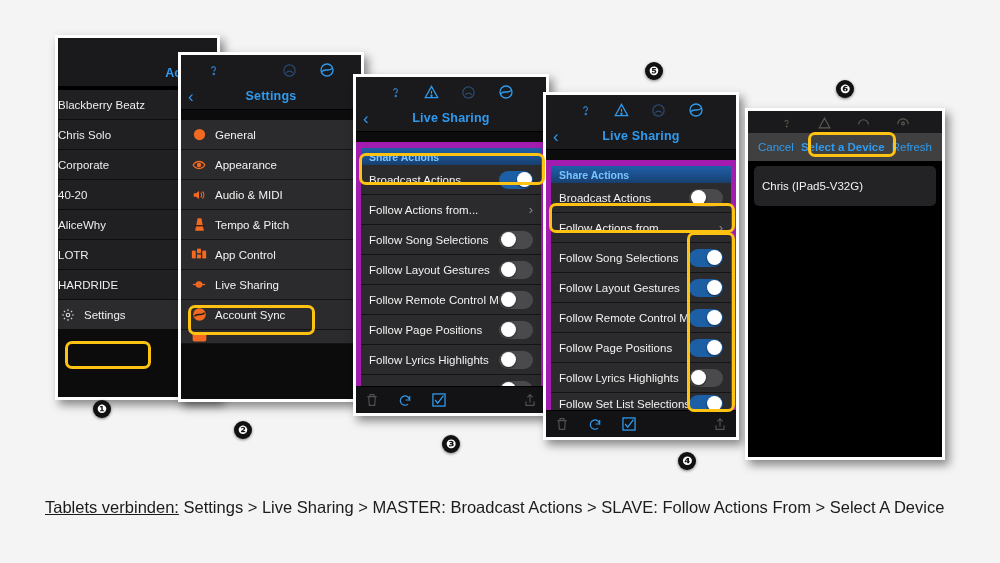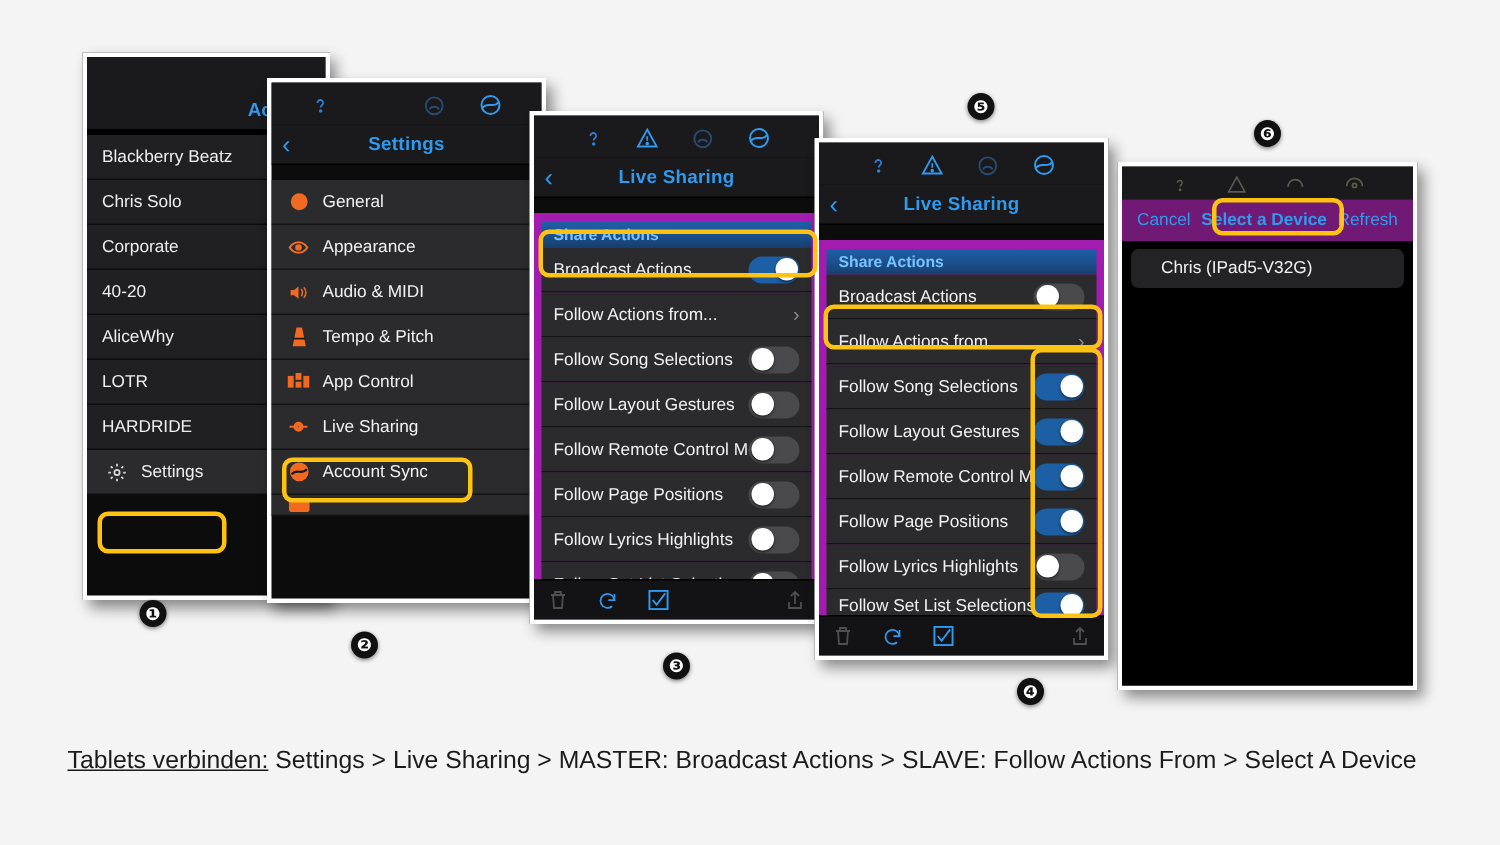--- a/index.html
+++ b/index.html
@@ -95,43 +95,43 @@
   }
   .caption b{font-weight:normal;text-decoration:underline;}
 
   
   #panel1{left:55px;top:35px;width:165px;height:365px;}
   #panel1 .p1head{height:48px;background:#1a1a1c;position:relative;}
   #panel1 .p1title{
     position:absolute;bottom:6px;right:6px;color:#2f9aee;font-weight:bold;font-size:12.5px;
   }
   #panel1 .p1row{
-    height:30px;display:flex;align-items:center;padding:0 10px;
+    height:30px;display:flex;align-items:center;padding:0 0;
     color:#eee;font-size:11.5px;background:#202022;border-bottom:1px solid #0d0d0d;
     box-sizing:border-box;
   }
   #panel1 .p1list{padding-top:4px;background:#000;}
 
   
   #panel2{left:178px;top:52px;width:186px;height:350px;}
   
   #panel3{left:353px;top:74px;width:196px;height:342px;}
   
   #panel4{left:543px;top:92px;width:196px;height:348px;}
   
   #panel5{left:745px;top:108px;width:200px;height:352px;}
   #panel5 .p5bar{
-    height:28px;background:#701a75;display:flex;align-items:center;
+    height:28px;background:#404040;display:flex;align-items:center;
     justify-content:space-between;padding:0 10px;box-sizing:border-box;
   }
   #panel5 .p5btn{color:#2f9aee;font-size:11.5px;}
   #panel5 .p5btn.mid{font-weight:bold;}
   #panel5 .devlist{background:#000;height:100%;padding-top:5px;}
   #panel5 .devrow{
-    margin:0 6px;height:26px;display:flex;align-items:center;padding:0 20px;
+    margin:0 6px;height:40px;display:flex;align-items:center;padding:0 8px;
     background:#232325;border-radius:5px;color:#f2f2f2;font-size:11.5px;
     box-sizing:border-box;
   }
 </style>
 </head>
 <body>
 
 <div class="stage">
 
   <div class="panel" id="panel1">

